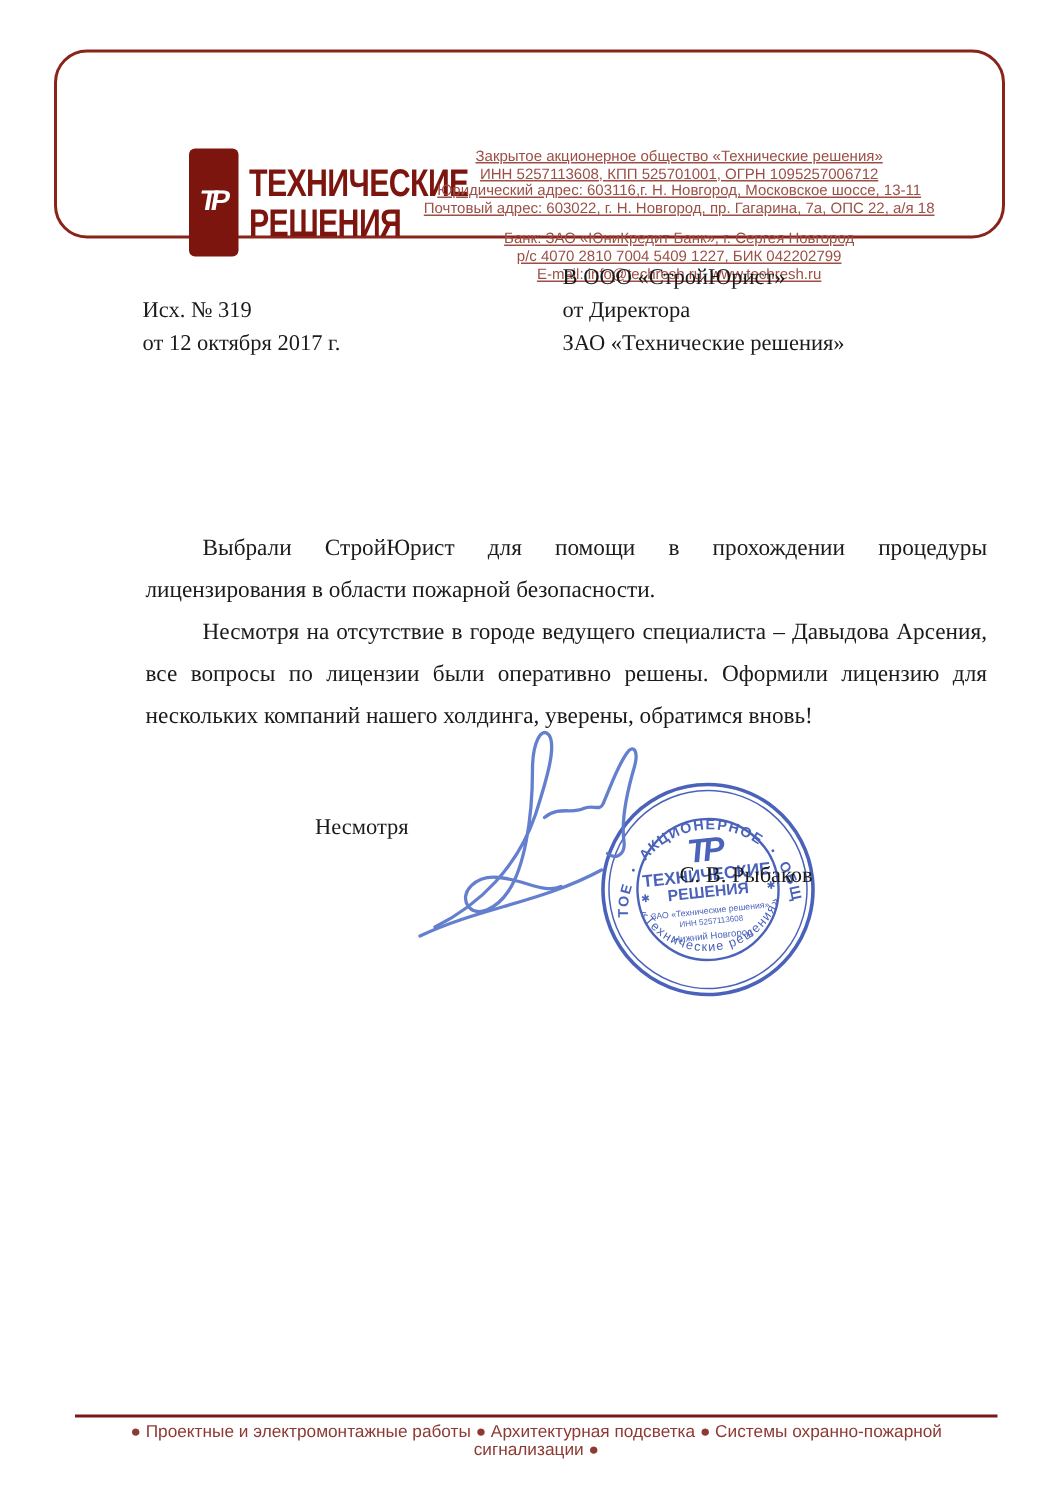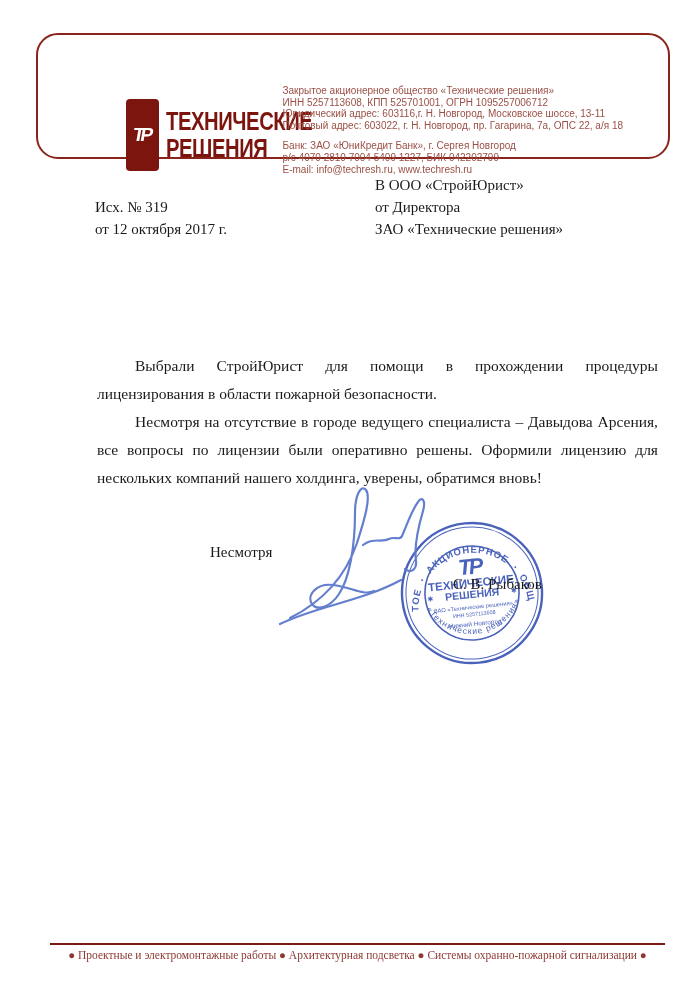--- a/index.html
+++ b/index.html
@@ -21,44 +21,44 @@
     color:#ffffff;font-family:"Liberation Sans",sans-serif;font-weight:bold;
     font-size:19px;letter-spacing:-4px;transform:skew(-10deg);padding-right:3px;
   }
   .logo-word{
     margin-left:7px;font-family:"Liberation Sans",sans-serif;font-weight:bold;
     color:#7d150f;line-height:1;transform:scale(.88,1.12);transform-origin:left center;
   }
   .logo-word .l1{font-size:23px;letter-spacing:-.5px;}
   .logo-word .l2{font-size:23px;letter-spacing:-.5px;margin-top:1px;}
   .header-info{
-    position:absolute;right:45px;top:50px;text-align:left;
+    position:absolute;right:45px;top:64px;text-align:center;
     font-family:"Liberation Sans",sans-serif;font-size:10px;line-height:11.6px;
-    color:#9b4f45;letter-spacing:0;
+    color:#9b4f45;letter-spacing:0;text-decoration:underline;
   }
   .header-info .blk2{margin-top:9px;}
   
   .ref-block{position:absolute;left:95px;top:196px;font-size:15px;line-height:22px;}
   .recipient-block{position:absolute;left:375px;top:174px;font-size:15px;line-height:22px;}
   
   .body-text{
     position:absolute;left:97px;top:352px;width:561px;
     font-size:15.5px;line-height:28px;text-align:justify;
   }
   .body-text p{margin:0;text-indent:38px;}
   
   .sig-title{position:absolute;left:210px;top:544px;font-size:15px;z-index:4;}
   .sig-name{position:absolute;left:453px;top:576px;font-size:15px;z-index:4;}
   .sig-svg{position:absolute;left:275px;top:483px;z-index:3;}
   .stamp-svg{position:absolute;left:399px;top:520px;z-index:1;opacity:.92;transform:rotate(-6deg);}
   
   .footer-line{position:absolute;left:50px;top:943px;width:615px;height:2px;background:#7a1a14;}
   .footer-text{
     position:absolute;left:50px;top:949px;width:615px;text-align:center;
-    font-family:Liberation Serif, serif;font-size:11.5px;color:#8d3a33;
+    font-family:Liberation Sans, sans-serif;font-size:11.5px;color:#8d3a33;
   }
 </style>
 </head>
 <body>
 
 <div class="page">
 
   <div class="header-box">
     <div class="logo">
       <div class="logo-badge">

